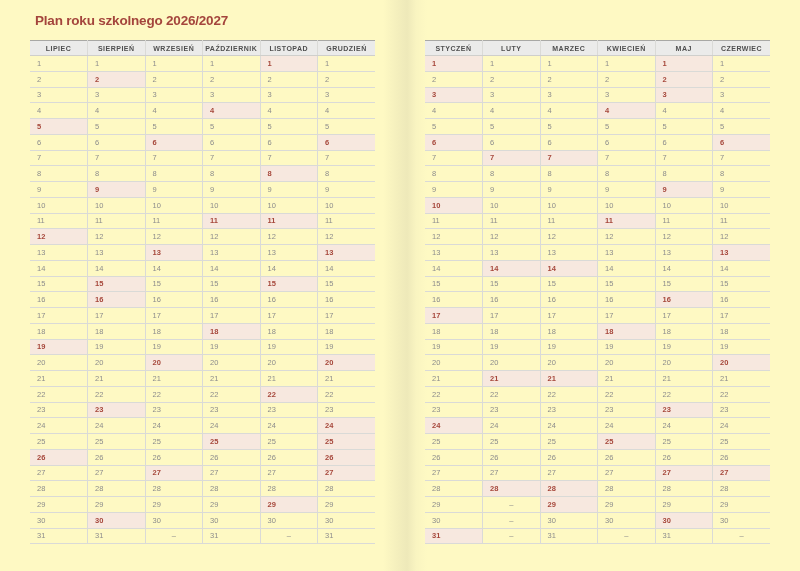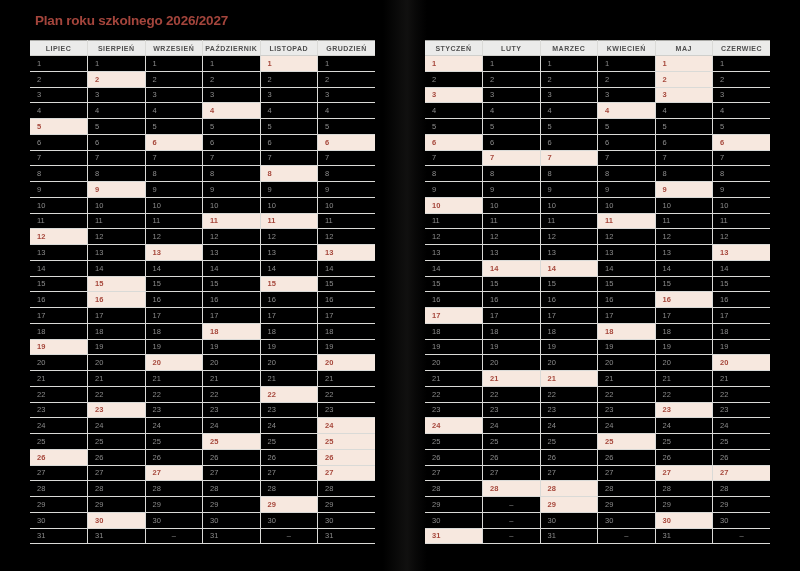--- a/index.html
+++ b/index.html
@@ -12,21 +12,21 @@
     --grid-line:#dadad7;
     --table-top:#a8a8a5;
   }
   *{box-sizing:border-box;margin:0;padding:0;}
   html,body{width:800px;height:571px;overflow:hidden;}
   body{
     background:#ffffff;
     font-family:"Liberation Sans","DejaVu Sans",sans-serif;
     position:relative;
   }
-  .sheet{position:absolute;inset:0;background:#000000;}
+  .sheet{position:absolute;inset:0;background:#fef9c3;}
   .spine{
     position:absolute;top:0;left:383px;width:44px;height:571px;
     background:linear-gradient(to right,
       rgba(255,255,255,0) 0%,
       rgba(130,125,120,0.10) 42%,
       rgba(130,125,120,0.13) 55%,
       rgba(160,155,150,0.05) 75%,
       rgba(255,255,255,0) 100%);
     pointer-events:none;
   }

